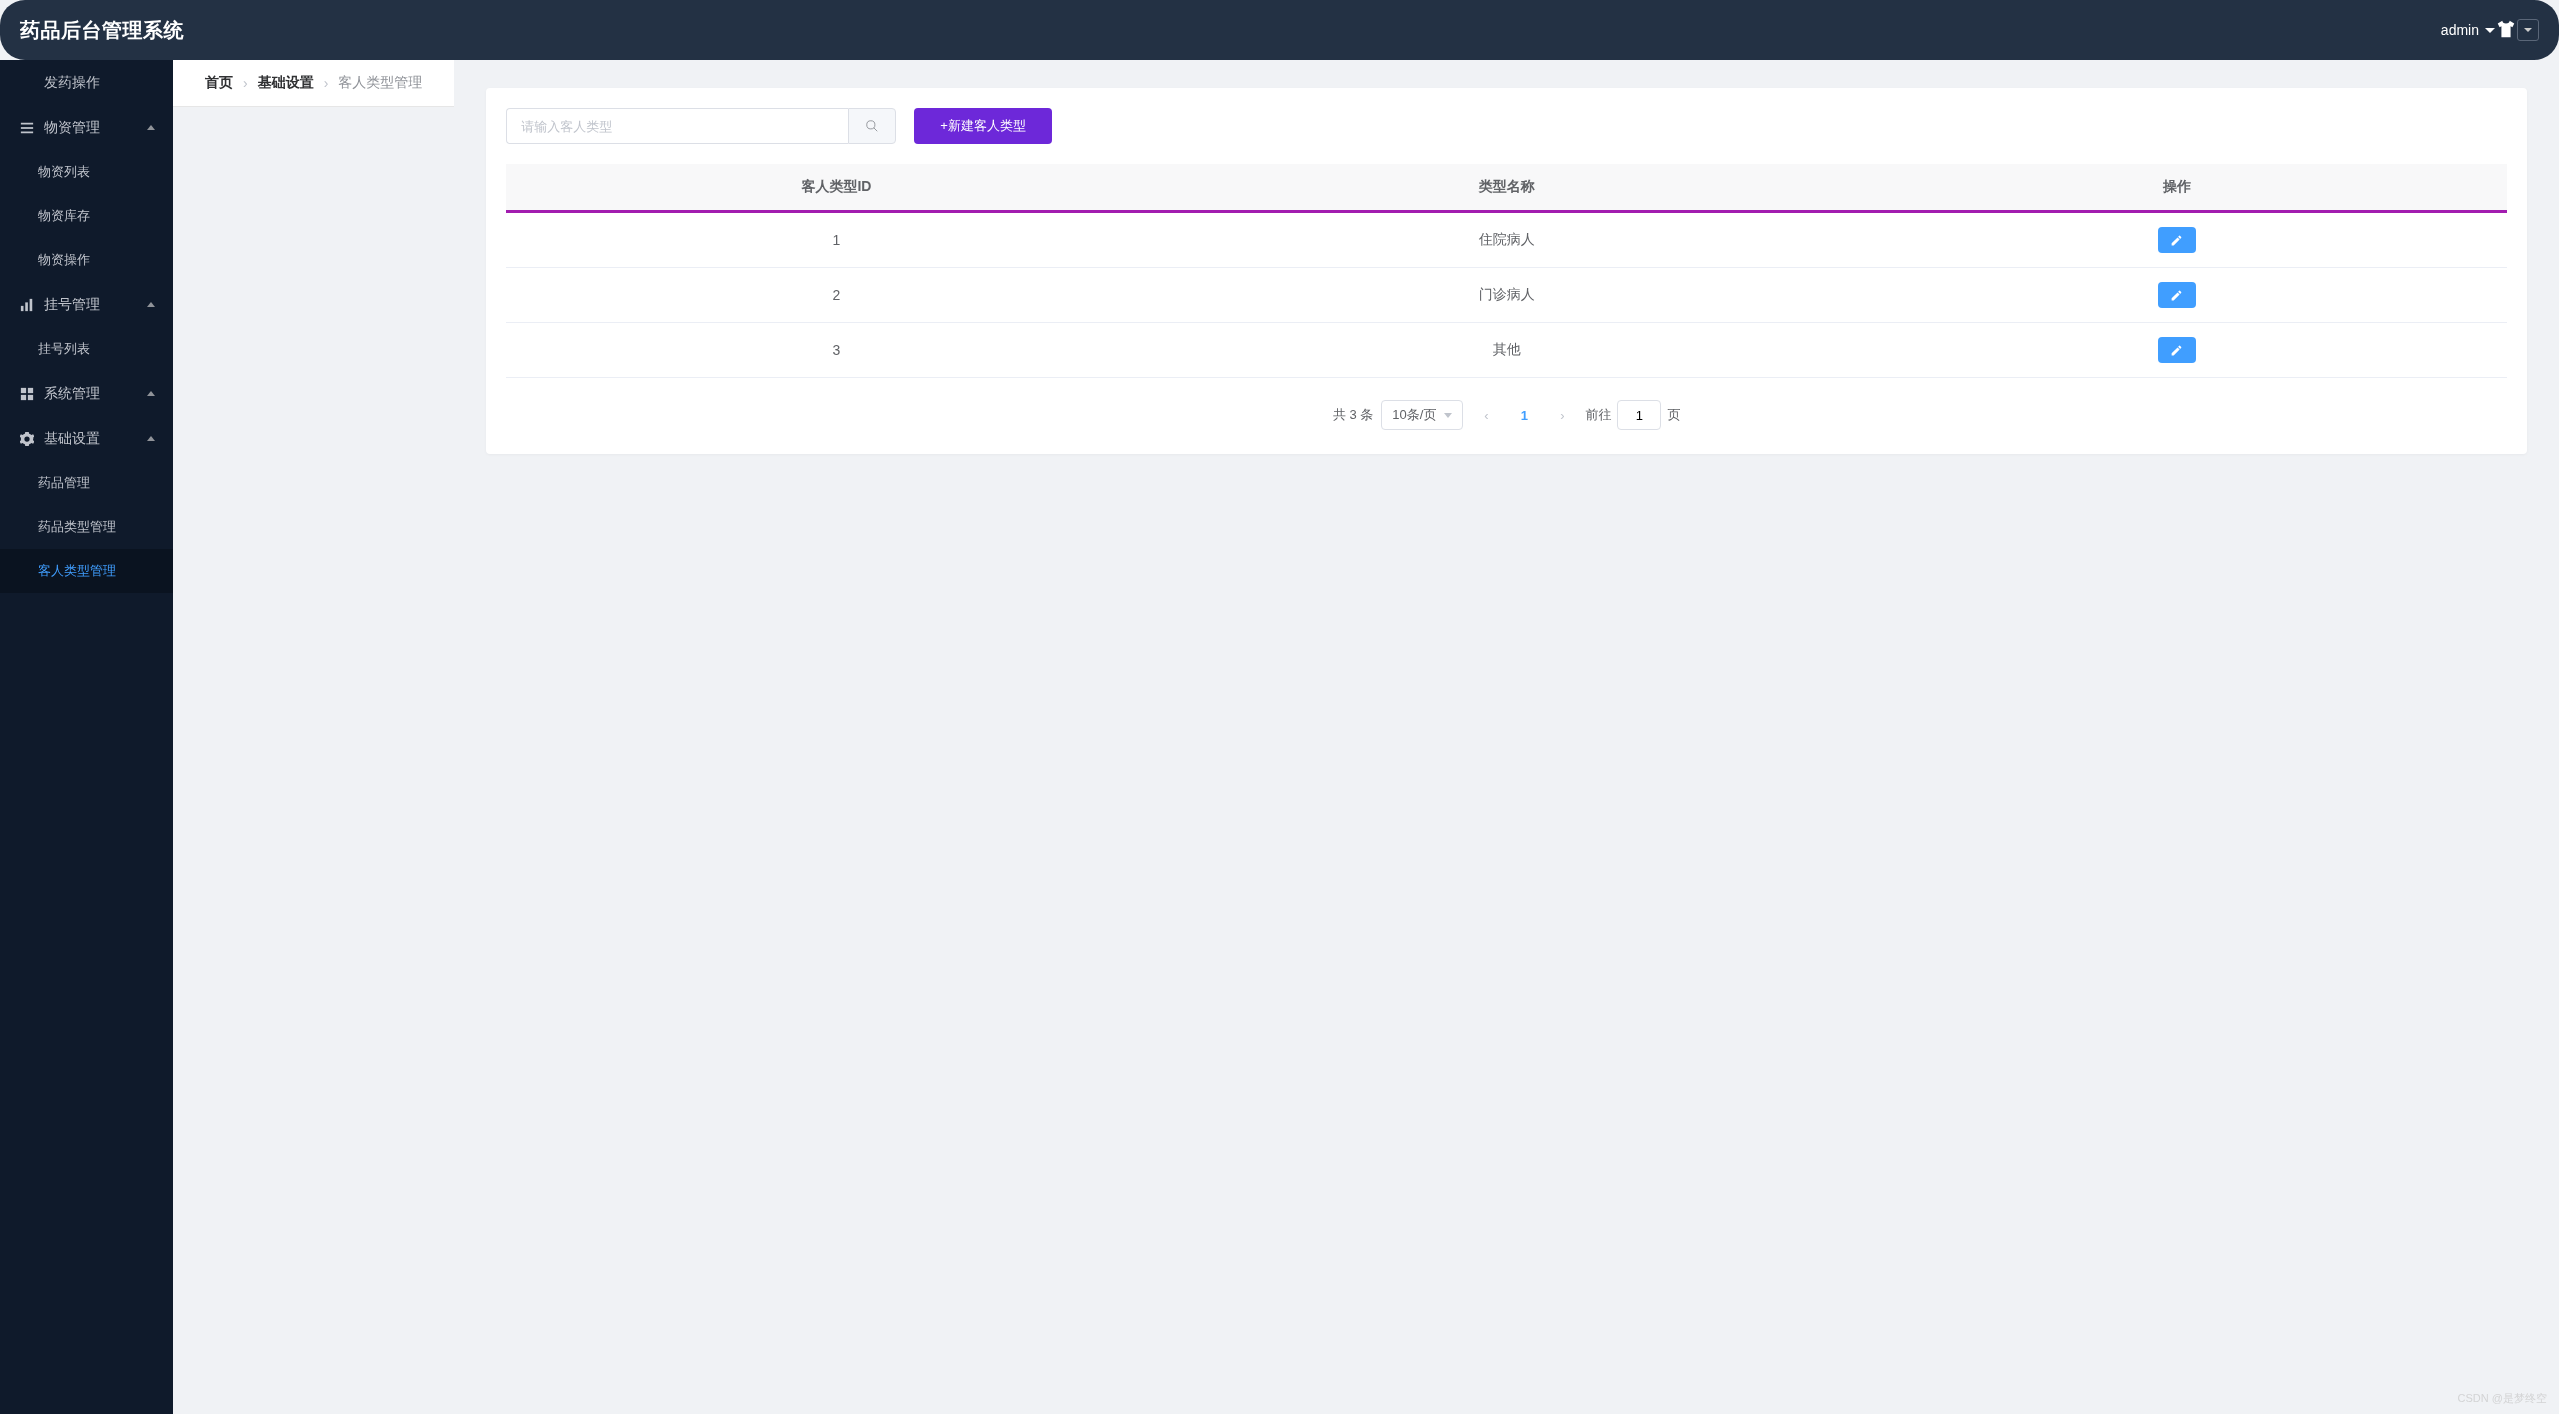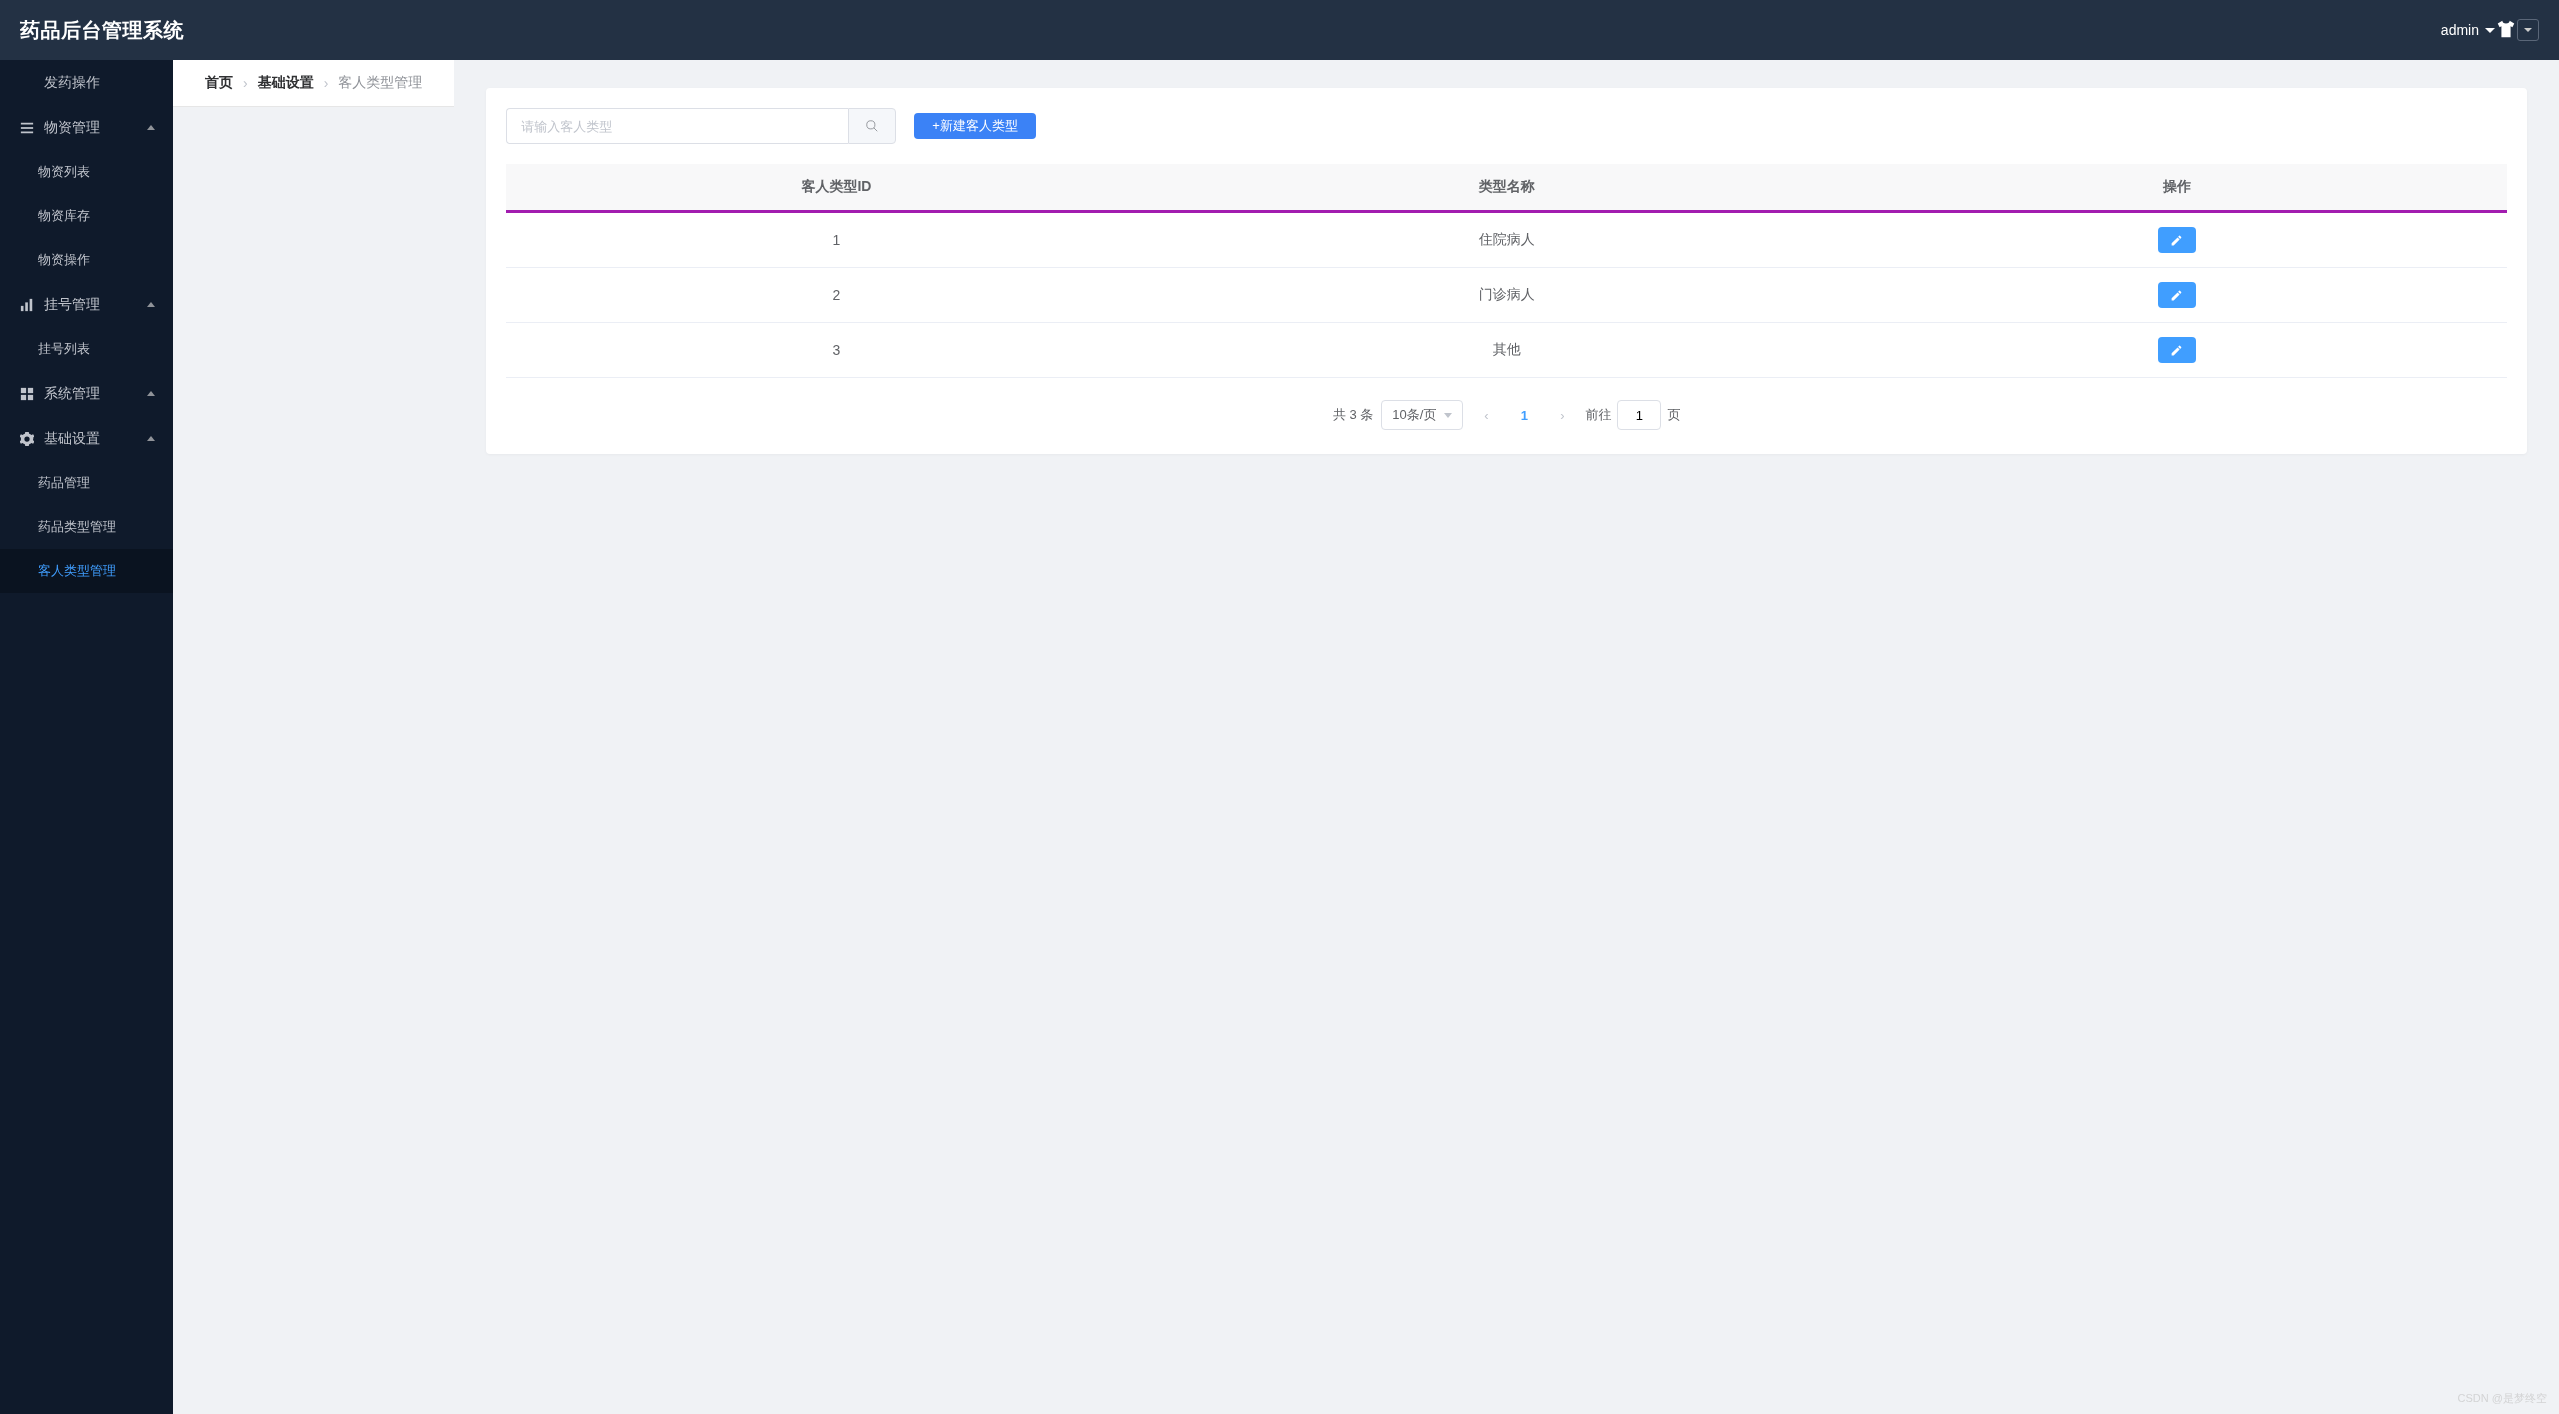--- a/index.html
+++ b/index.html
@@ -1,18 +1,18 @@
 <!DOCTYPE html>
 <html><head>
 <meta charset="utf-8">
 <style>
   * { box-sizing: border-box; margin: 0; padding: 0; }
   body { font-family: "Helvetica Neue", Helvetica, "PingFang SC", "Hiragino Sans GB", "Microsoft YaHei", Arial, sans-serif; font-size: 14px; color: #303133; background: #f0f2f5; }
   
-  .topbar { background: #233144; height: 60px; display: flex; align-items: center; justify-content: space-between; padding: 0 20px; color: #fff; }
+  .topbar { background: #233144; height: 60px; display: flex; align-items: center; justify-content: space-between; padding: 0 20px; color: #fff; border-radius: 25px; }
   .topbar .title { font-size: 20px; font-weight: bold; letter-spacing: 0.5px; }
   .topbar .right { display: flex; align-items: center; gap: 0; }
   .topbar .user { display: flex; align-items: center; gap: 6px; cursor: pointer; }
   .topbar .caret { width: 0; height: 0; border-left: 5px solid transparent; border-right: 5px solid transparent; border-top: 5px solid #fff; }
   .topbar .tshirt svg { width: 22px; height: 22px; fill: #fff; }
   .topbar .dd { width: 22px; height: 22px; border: 1px solid #5a6678; border-radius: 3px; display: flex; align-items: center; justify-content: center; cursor: pointer; }
   .topbar .dd .caret2 { width: 0; height: 0; border-left: 4px solid transparent; border-right: 4px solid transparent; border-top: 4px solid #ccc; }
   
   .layout { display: flex; height: calc(100vh - 60px); }
   
@@ -32,21 +32,21 @@
   
   .content { flex: 1; padding: 28px 32px; overflow: auto; }
   .card { background: #fff; border-radius: 4px; padding: 20px 20px 24px; box-shadow: 0 1px 3px rgba(0,0,0,0.04); }
   
   .toolbar { display: flex; align-items: center; gap: 18px; margin-bottom: 20px; }
   .search-box { display: flex; width: 390px; }
   .search-box input { flex: 1; height: 36px; border: 1px solid #dcdfe6; border-right: none; border-radius: 4px 0 0 4px; padding: 0 14px; font-size: 13px; outline: none; color: #606266; }
   .search-box input::placeholder { color: #c0c4cc; }
   .search-box .btn { width: 48px; height: 36px; border: 1px solid #dcdfe6; border-radius: 0 4px 4px 0; background: #f5f7fa; display: flex; align-items: center; justify-content: center; cursor: pointer; }
   .search-box .btn svg { width: 14px; height: 14px; stroke: #909399; fill: none; stroke-width: 1.6; }
-  .btn-primary { height: 26px; padding: 0 18px; background: #3b82f6; color: #fff; border: none; border-radius: 4px; font-size: 13px; cursor: pointer; }
+  .btn-primary { height: 36px; padding: 0 26px; background: #6d28d9; color: #fff; border: none; border-radius: 4px; font-size: 13px; cursor: pointer; }
   
   table.data { width: 100%; border-collapse: collapse; }
   table.data th, table.data td { text-align: center; padding: 14px 10px; font-size: 14px; }
   table.data thead th { background: #f8f8f9; color: #606266; font-weight: 600; border-bottom: 3px solid #a21caf; }
   table.data tbody td { border-bottom: 1px solid #ebeef5; color: #606266; }
   .op-btn { display: inline-flex; align-items: center; justify-content: center; width: 38px; height: 26px; background: #409eff; border-radius: 4px; cursor: pointer; }
   .op-btn svg { width: 13px; height: 13px; fill: #fff; }
   
   .pagination { display: flex; align-items: center; justify-content: center; gap: 8px; margin-top: 22px; font-size: 13px; color: #606266; }
   .pagination .select { display: flex; align-items: center; border: 1px solid #dcdfe6; border-radius: 4px; height: 30px; padding: 0 10px; gap: 8px; cursor: pointer; }

